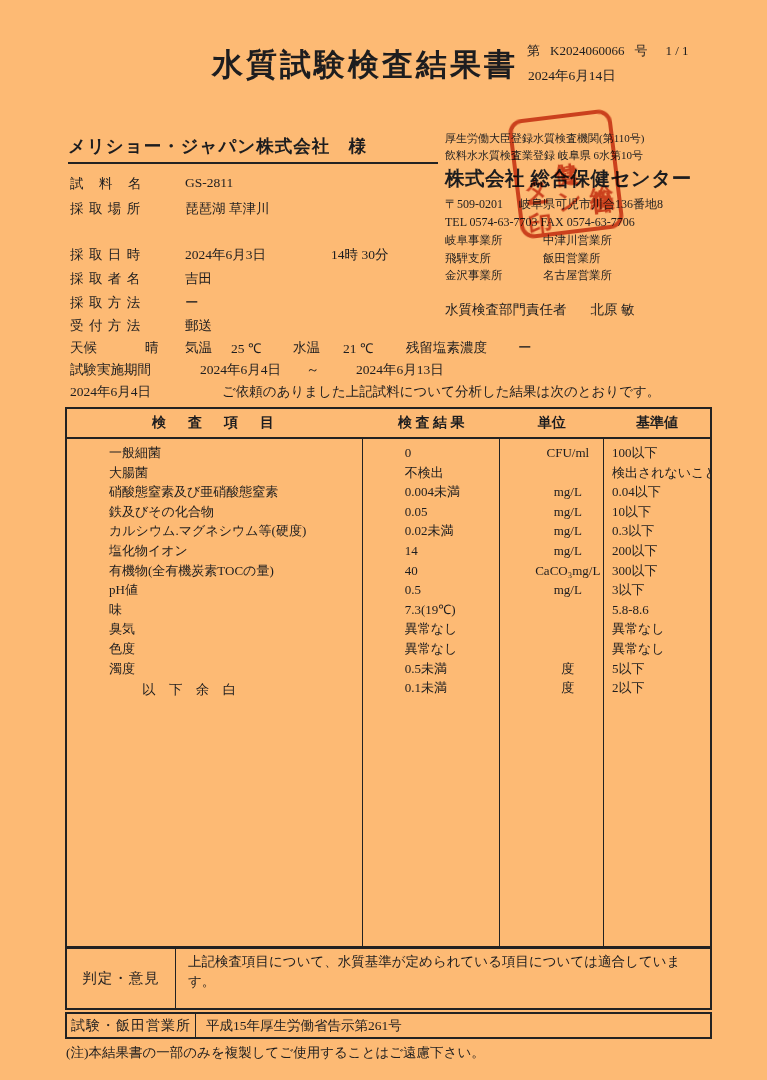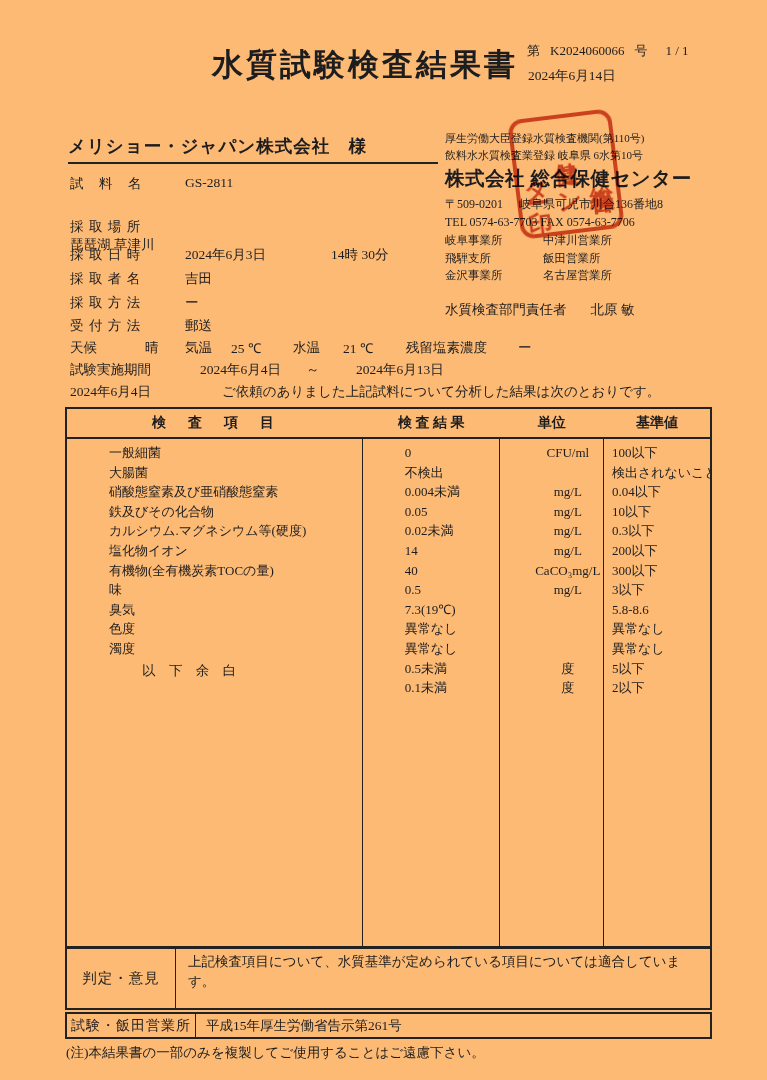--- a/index.html
+++ b/index.html
@@ -28,21 +28,21 @@
         border:4px solid #c43b1d;border-radius:14px;transform:rotate(-7deg);
         color:#c43b1d;mix-blend-mode:multiply;opacity:.85;
         display:flex;flex-direction:row-reverse;justify-content:space-around;align-items:center;
         font-weight:700;filter:blur(.3px);}
   .seal .seal-col{writing-mode:vertical-rl;font-size:24px;line-height:1.05;letter-spacing:2px;}
   .manager{position:absolute;top:301px;left:445px;font-size:13.5px;white-space:nowrap;}
   .manager .mname{margin-left:24px;}
 
   .field{position:absolute;left:70px;display:flex;font-size:13.5px;white-space:nowrap;}
   .flabel{width:115px;letter-spacing:1px;}
-  .f-sample{top:175px;} .f-place{top:218px;flex-direction:column;} .f-dt{top:246px;}
+  .f-sample{top:175px;} .f-place{top:200px;} .f-dt{top:246px;}
   .f-person{top:270px;} .f-method{top:294px;} .f-receipt{top:317px;}
   .f-dt .fvalue1{width:146px;}
 
   .weather{position:absolute;top:339px;left:70px;display:flex;font-size:13.5px;white-space:nowrap;}
   .weather .w1{width:75px;} .weather .w2{width:40px;} .weather .w3{width:46px;}
   .weather .w4{width:62px;} .weather .w5{width:50px;} .weather .w6{width:63px;}
   .weather .w7{width:112px;}
 
   .period{position:absolute;top:361px;left:70px;display:flex;font-size:13.5px;white-space:nowrap;}
   .period .p1{width:130px;} .period .p2{width:106px;} .period .p3{width:50px;}
@@ -187,20 +187,21 @@
     </div>
     <div class="tbody">
       <div class="tcol c1">
         <div class="tline">一般細菌</div>
         <div class="tline">大腸菌</div>
         <div class="tline">硝酸態窒素及び亜硝酸態窒素</div>
         <div class="tline">鉄及びその化合物</div>
         <div class="tline">カルシウム.マグネシウム等(硬度)</div>
         <div class="tline">塩化物イオン</div>
         <div class="tline">有機物(全有機炭素TOCの量)</div>
+        <div class="tline">pH値</div>
         <div class="tline">味</div>
         <div class="tline">臭気</div>
         <div class="tline">色度</div>
         <div class="tline">濁度</div>
         <div class="blank-note">以 下 余 白</div>
       </div>
       <div class="tcol c2">
         <div class="tline">0</div>
         <div class="tline">不検出</div>
         <div class="tline">0.004未満</div>

